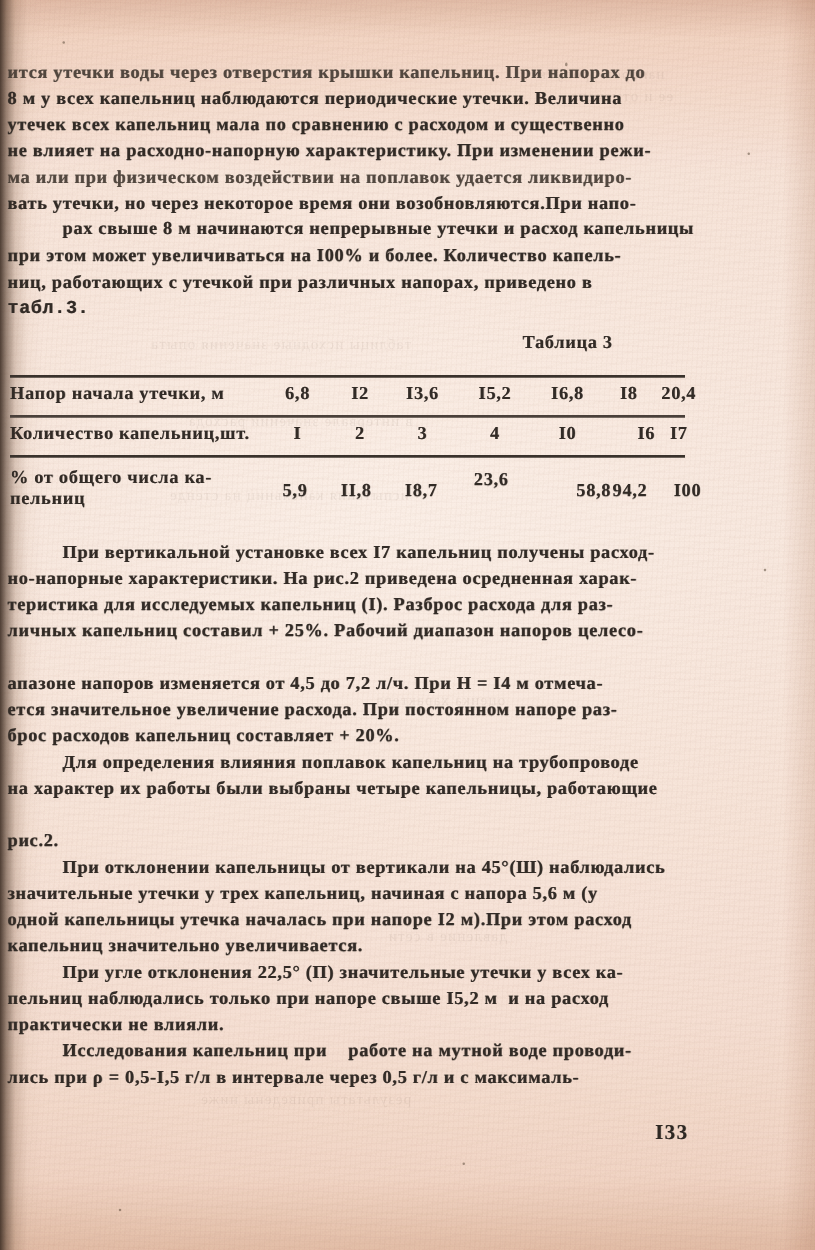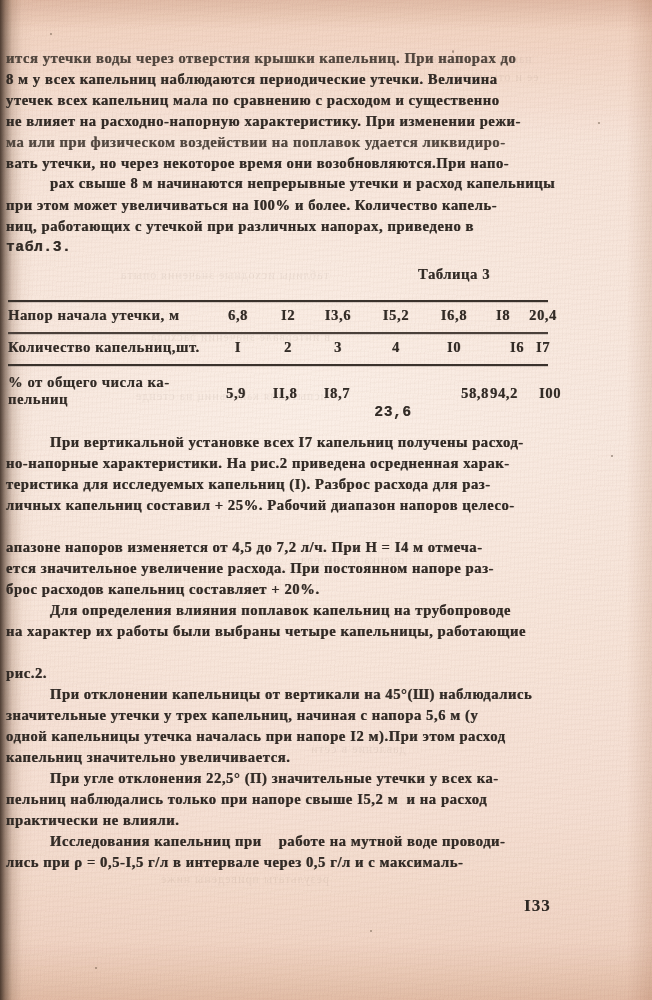--- a/index.html
+++ b/index.html
@@ -225,21 +225,21 @@
       <div class="cell num" style="left:374px; top:339px; width:44px;">4</div>
       <div class="cell num" style="left:432px; top:339px; width:44px;">I0</div>
       <div class="cell num" style="left:500px; top:339px; width:34px;text-align:center;">I6</div>
       <div class="cell num" style="left:520px; top:339px; width:46px;">I7</div>
 
       <div class="cell" style="left:8px;  top:374px;">% от общего числа ка-</div>
       <div class="cell" style="left:8px;  top:391px;">пельниц</div>
       <div class="cell num" style="left:214px; top:385px; width:44px;">5,9</div>
       <div class="cell num" style="left:262px; top:385px; width:46px;">II,8</div>
       <div class="cell num" style="left:314px; top:385px; width:46px;">I8,7</div>
-      <div class="cell num" style="left:370px; top:404px; width:46px;font-family:Liberation Mono, monospace;">23,6</div>
+      <div class="cell num" style="left:370px; top:376px; width:46px;">23,6</div>
       <div class="cell num" style="left:451px; top:385px; width:48px;">58,8</div>
       <div class="cell num" style="left:480px; top:385px; width:48px;">94,2</div>
       <div class="cell num" style="left:530px; top:385px; width:40px;">I00</div>
     </div>
 
     <div class="tl" style="left:50px; top:434px;">При вертикальной установке всех I7 капельниц получены расход-</div>
     <div class="tl" style="left:6px;  top:455px;">но-напорные характеристики. На рис.2 приведена осредненная харак-</div>
     <div class="tl" style="left:6px;  top:476px;">теристика для исследуемых капельниц (I). Разброс расхода для раз-</div>
     <div class="tl" style="left:6px;  top:497px;">личных капельниц составил + 25%. Рабочий диапазон напоров целесо-</div>
     <div class="tl" style="left:6px;  top:539px;">апазоне напоров изменяется от 4,5 до 7,2 л/ч. При H = I4 м отмеча-</div>

